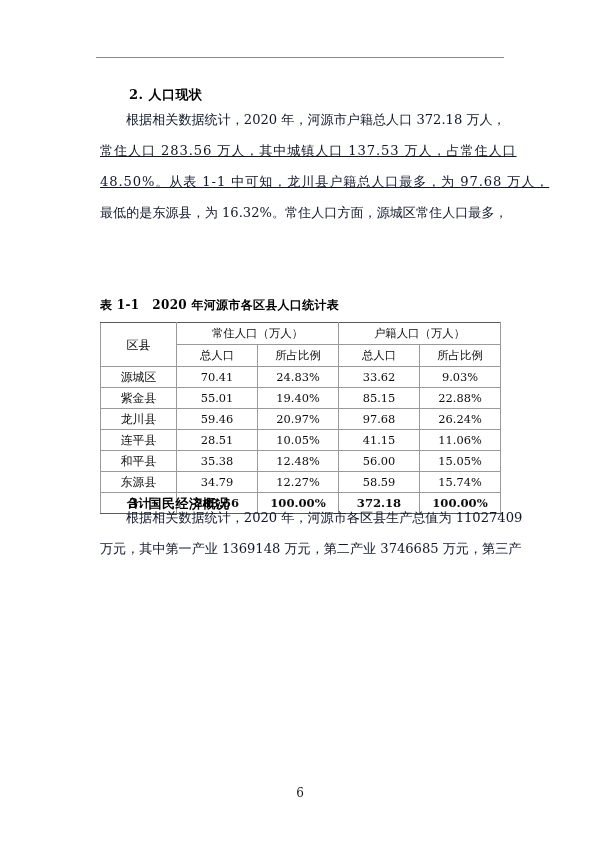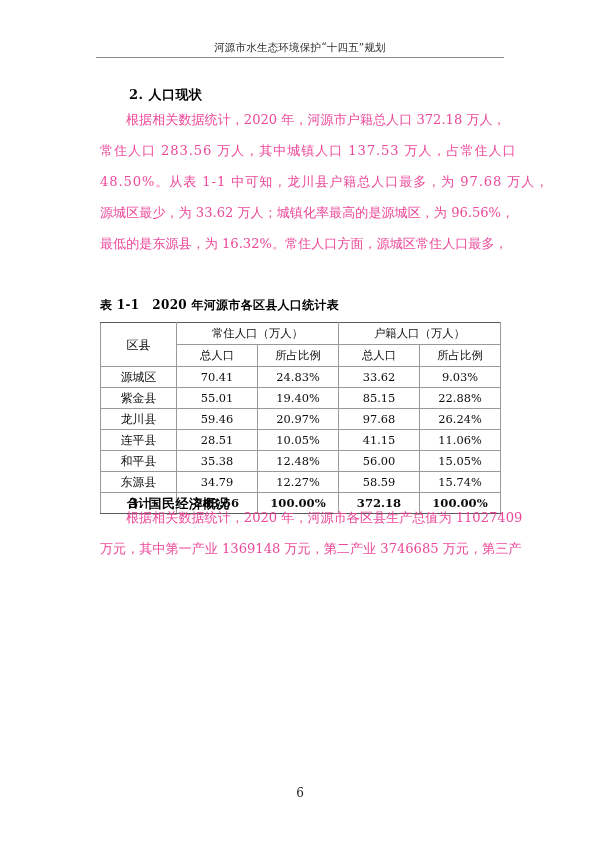--- a/index.html
+++ b/index.html
@@ -62,25 +62,25 @@
     left: 100px;
     width: 400px;
   }
   #para-1 { top: 104px; }
   #para-2 { top: 502px; }
   .body-line {
     font-size: 13.1px;
     line-height: 31px;
     height: 31px;
     white-space: nowrap;
-    color: #ec4899;
+    color: #0f172a;
     letter-spacing: 0px;
   }
   .body-line.indent { text-indent: 26px; }
-  .body-line.justify-wide { letter-spacing: 0.9px; }
+  .body-line.justify-wide { letter-spacing: 0.9px; text-decoration: underline; }
 
   
   #table-caption {
     position: absolute;
     left: 100px;
     width: 400px;
     top: 297px;
     font-size: 12px;
     font-weight: bold;
     letter-spacing: 0.3px;
@@ -139,32 +139,28 @@
     text-align: center;
     font-size: 12px;
     color: #1a1a1a;
   }
 </style>
 </head>
 <body>
 
 <div class="page">
 
-  <div class="running-header">
-    <span class="ht">河源市水生态环境保护“十四五”规划</span>
-  </div>
   <div class="header-rule"></div>
 
   <h2 class="heading" id="heading-2">2. 人口现状</h2>
 
   <div class="body-block" id="para-1">
     <div class="body-line indent">根据相关数据统计，2020 年，河源市户籍总人口 372.18 万人，</div>
     <div class="body-line justify-wide">常住人口 283.56 万人，其中城镇人口 137.53 万人，占常住人口</div>
     <div class="body-line justify-wide">48.50%。从表 1-1 中可知，龙川县户籍总人口最多，为 97.68 万人，</div>
-    <div class="body-line">源城区最少，为 33.62 万人；城镇化率最高的是源城区，为 96.56%，</div>
     <div class="body-line">最低的是东源县，为 16.32%。常住人口方面，源城区常住人口最多，</div>
   </div>
 
   <div id="table-caption">
     <span>表 1-1</span><span class="cap-gap"></span><span>2020 年河源市各区县人口统计表</span>
   </div>
 
   <table id="pop-table">
     <colgroup>
       <col class="col-region">

